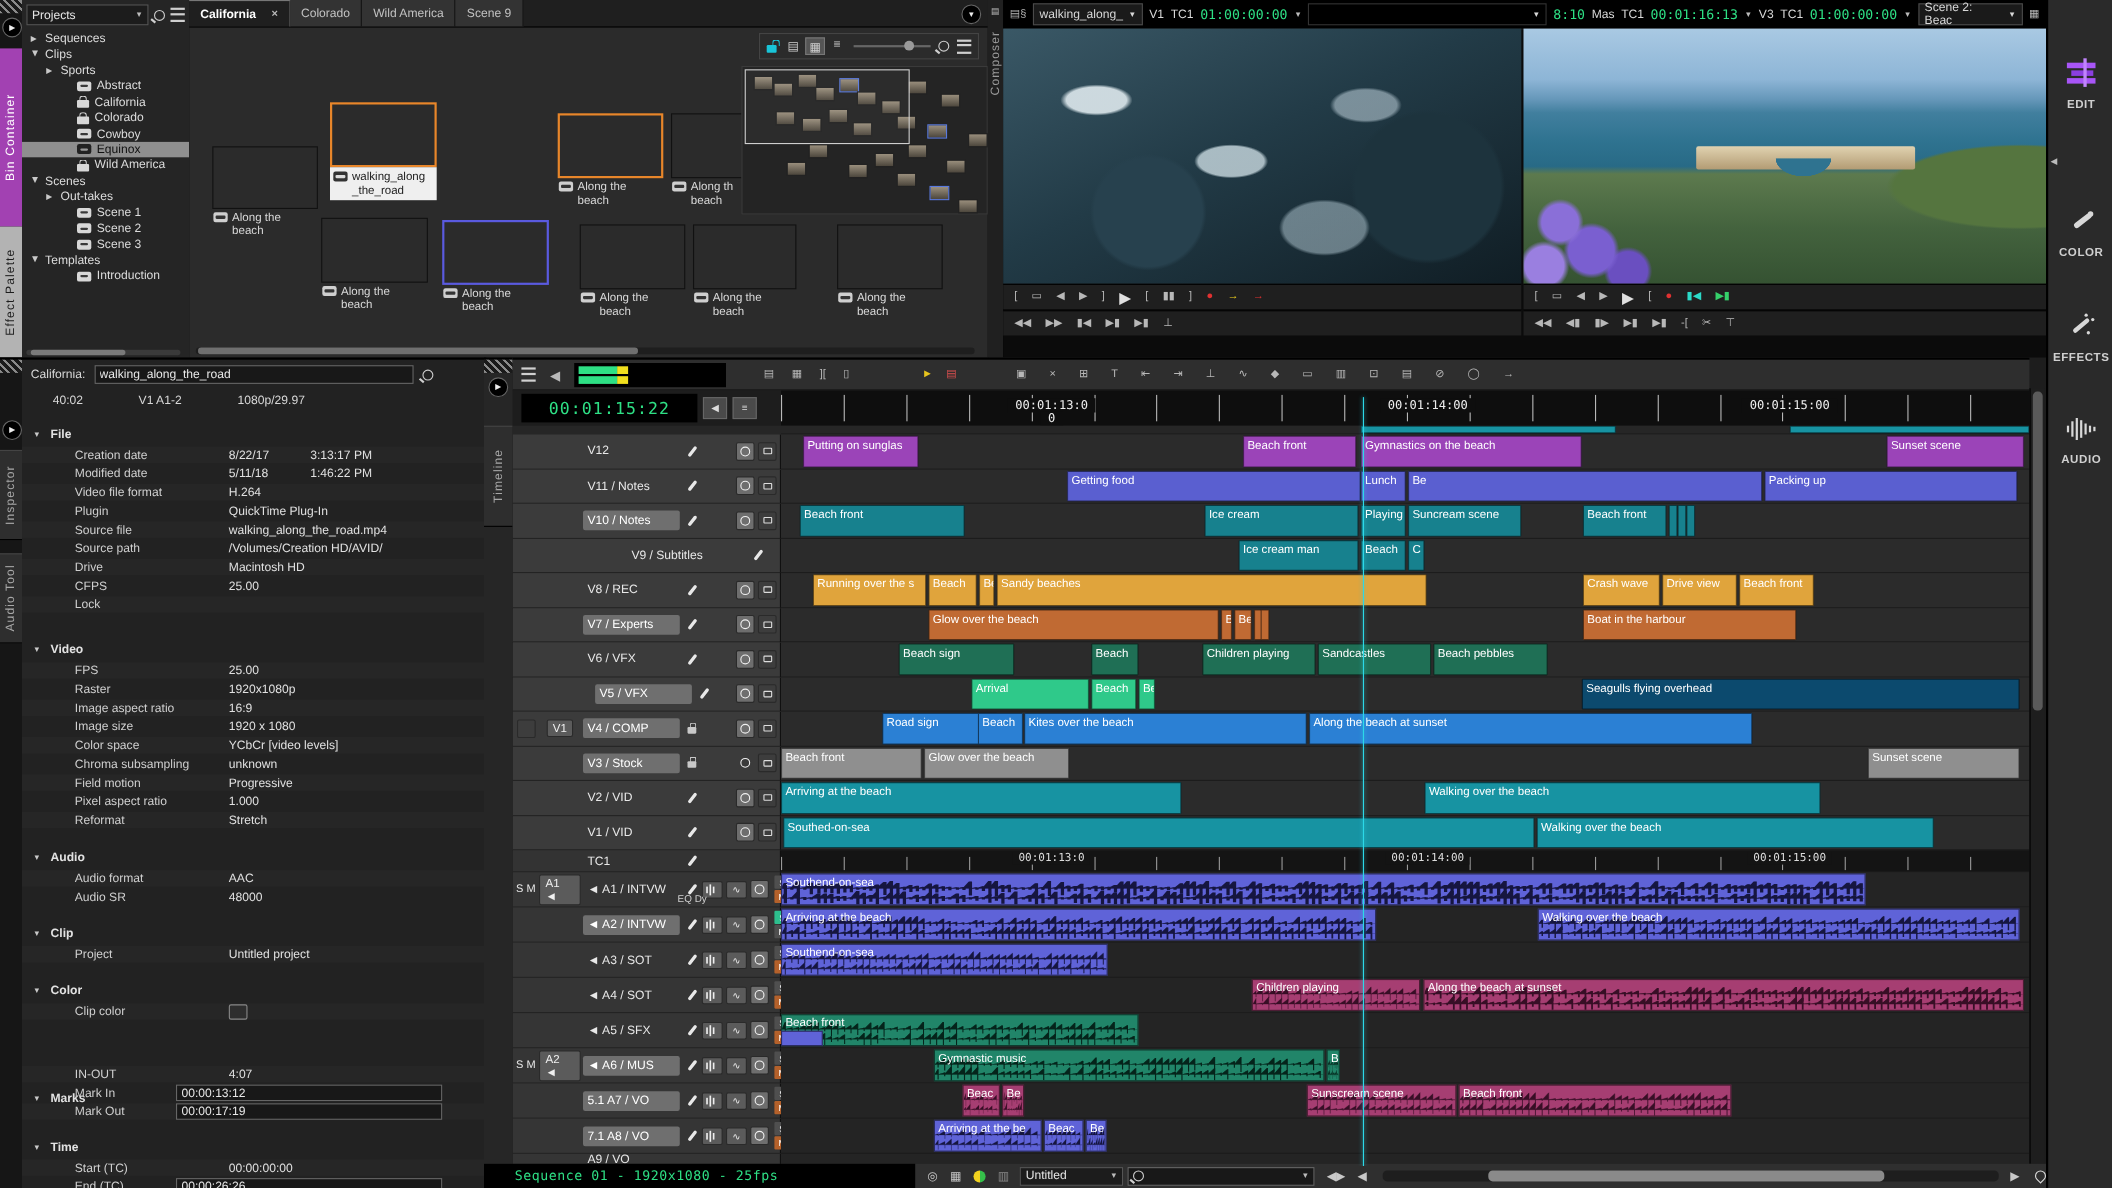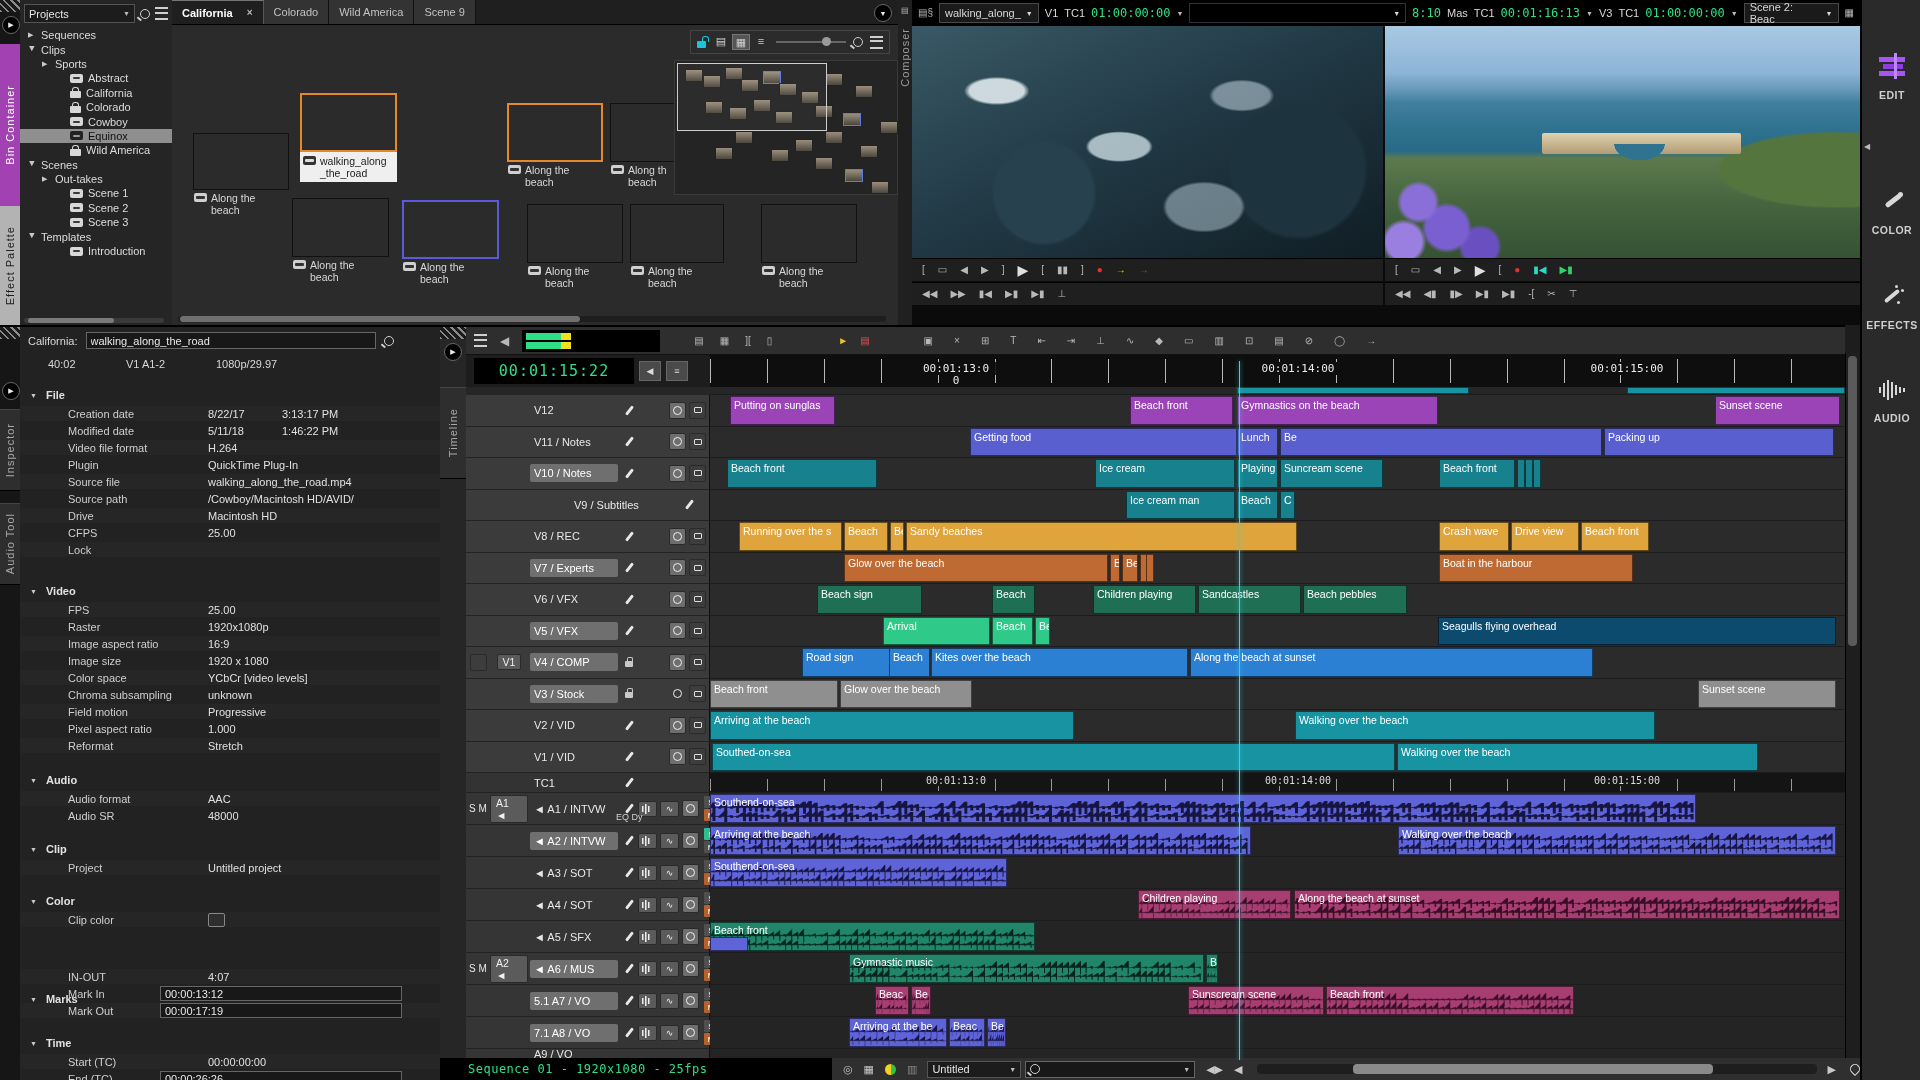--- a/index.html
+++ b/index.html
@@ -569,21 +569,21 @@
         <div class="irow" style="top: 130px;">
           <div class="il">Plugin</div>
           <div class="iv">QuickTime Plug-In</div>
         </div>
         <div class="irow alt" style="top: 147px;">
           <div class="il">Source file</div>
           <div class="iv">walking_along_the_road.mp4</div>
         </div>
         <div class="irow" style="top: 164px;">
           <div class="il">Source path</div>
-          <div class="iv">/Cowboy/Macintosh HD/AVID/</div>
+          <div class="iv">/Volumes/Creation HD/AVID/</div>
         </div>
         <div class="irow alt" style="top: 181px;">
           <div class="il">Drive</div>
           <div class="iv">Macintosh HD</div>
         </div>
         <div class="irow" style="top: 198px;">
           <div class="il">CFPS</div>
           <div class="iv">25.00</div>
         </div>
         <div class="irow alt" style="top: 215px;">
@@ -942,21 +942,21 @@
             </div>
           </div>
         </div>
         <div class="crow" style="top: 197px; height: 31.5px;">
           <div class="clip" style="left: 107px; width: 105px; height: 28.5px; background: rgb(31, 111, 85);">Beach sign</div>
           <div class="clip" style="left: 282px; width: 43px; height: 28.5px; background: rgb(31, 111, 85);">Beach</div>
           <div class="clip" style="left: 383px; width: 103px; height: 28.5px; background: rgb(31, 111, 85);">Children playing</div>
           <div class="clip" style="left: 488px; width: 103px; height: 28.5px; background: rgb(31, 111, 85);">Sandcastles</div>
           <div class="clip" style="left: 593px; width: 104px; height: 28.5px; background: rgb(31, 111, 85);">Beach pebbles</div>
         </div>
-        <div class="hrow" style="top: 228.5px; height: 31.5px;">
+        <div class="hrow" style="top: 228.5px; height: 31.5px; padding-left: 11px;">
           <div class="gut"></div>
           <div class="patch"></div>
           <div class="tname">
             <div class="tnbtn hl">V5 / VFX</div>
           </div>
           <div class="pencell">
             <div class="pen"></div>
           </div>
           <div class="hicons">
             <div class="pw">

